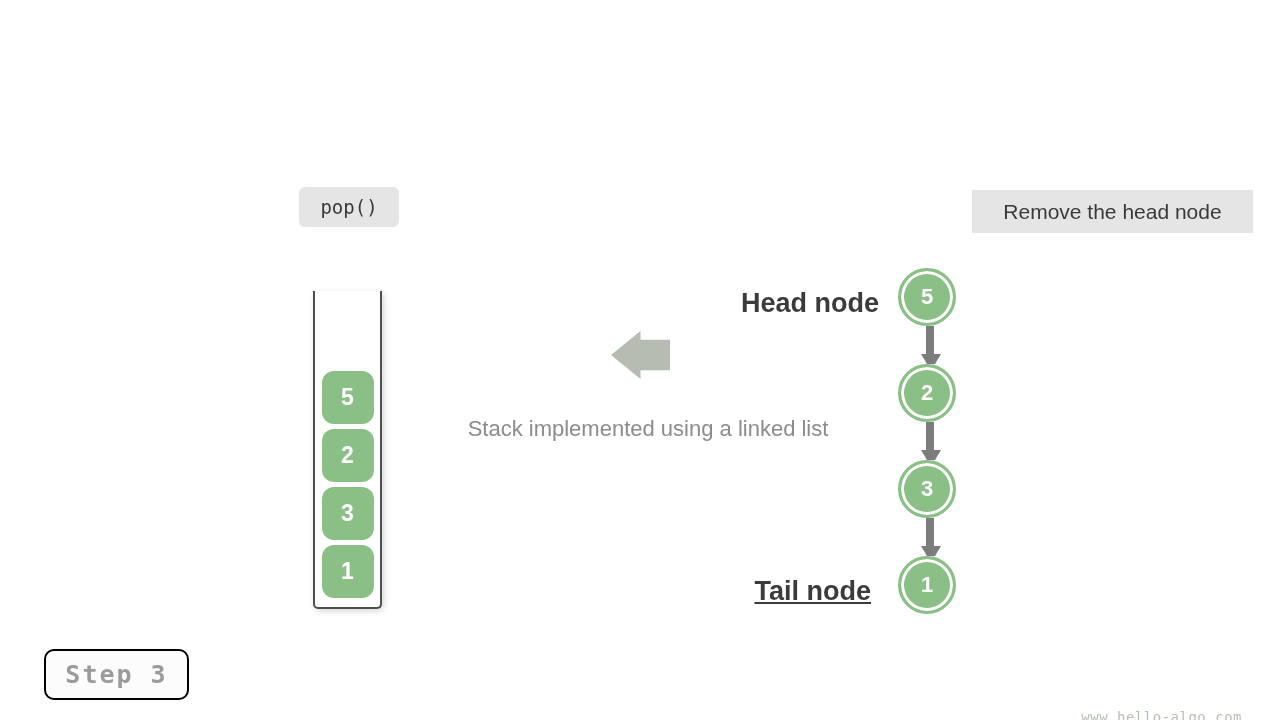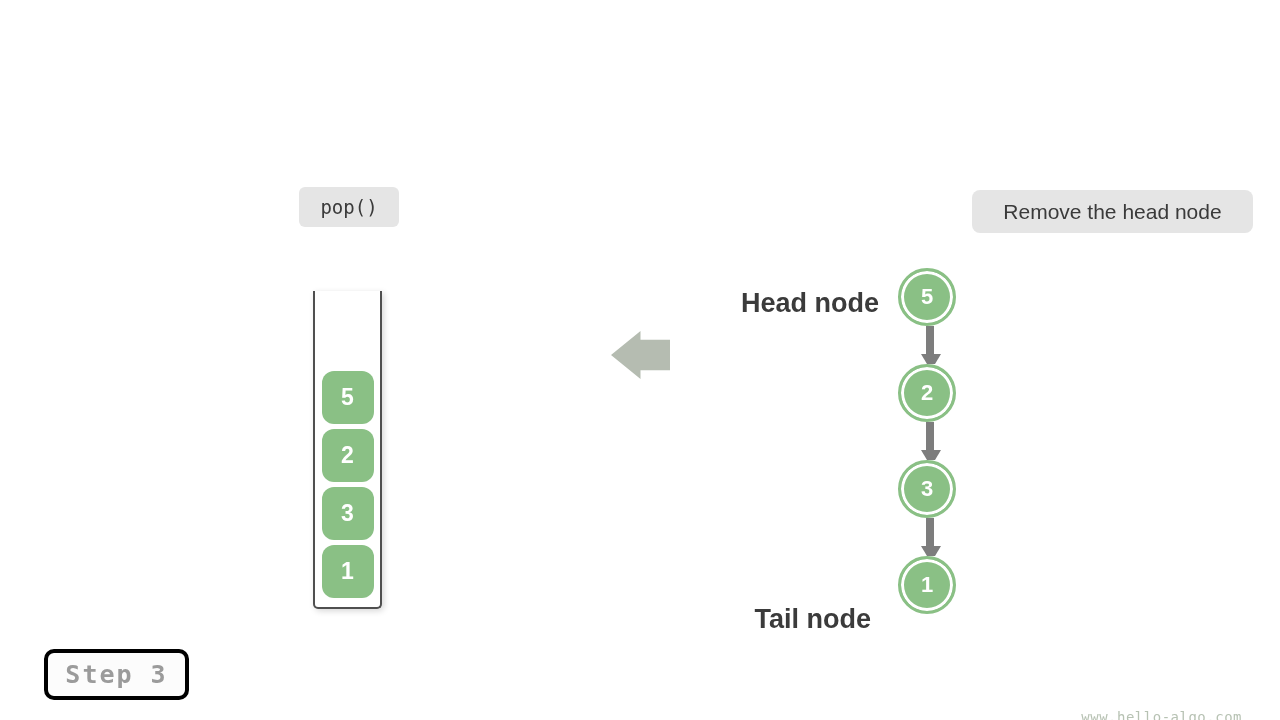--- a/index.html
+++ b/index.html
@@ -25,21 +25,21 @@
     white-space: nowrap;
   }
   .op-badge {
     left: 291px; top: 179px; width: 100px; height: 40px;
     border-radius: 6px;
     font-family: "DejaVu Sans Mono", monospace;
     font-size: 19px;
   }
   .note-badge {
     left: 964px; top: 182px; width: 281px; height: 43px;
-    border-radius: 8px;
+    border-radius: 0;
     font-size: 21px;
   }
 
   
   .stack-container {
     position: absolute;
     left: 305px; top: 283px;
     width: 69px; height: 318px;
     border: 2px solid #4f4f4f;
     border-top: none;
@@ -124,27 +124,27 @@
   }
 
   .node-label {
     position: absolute;
     font-size: 27px;
     font-weight: bold;
     color: #3b3b3b;
     white-space: nowrap;
   }
   .head-label { right: 405px; top: 276px; }
-  .tail-label { right: 413px; top: 592px; }
+  .tail-label { right: 413px; top: 564px; text-decoration: underline; }
 
   .step-badge {
     position: absolute;
     left: 36px; top: 641px;
     width: 145px; height: 51px;
-    border: 4px solid #000000;
+    border: 2px solid #000000;
     border-radius: 10px;
     background: #fcfcfc;
     color: #9b9b9b;
     font-family: "DejaVu Sans Mono", monospace;
     font-weight: bold;
     font-size: 25px;
     letter-spacing: 2px;
     display: flex;
     align-items: center;
     justify-content: center;
@@ -171,20 +171,21 @@
 
   <div class="stack-container">
     <div class="stack-item">5</div>
     <div class="stack-item">2</div>
     <div class="stack-item">3</div>
     <div class="stack-item">1</div>
   </div>
 
   <div class="big-arrow"></div>
 
+  <div class="caption">Stack implemented using a linked list</div>
 
   <div class="node-label head-label">Head node</div>
 
   <div class="node-label tail-label">Tail node</div>
 
   <div class="ll-node ll-node-1">5</div>
 
   <div class="connector connector-1">
     <span class="line"></span>
     <span class="tri"></span>

